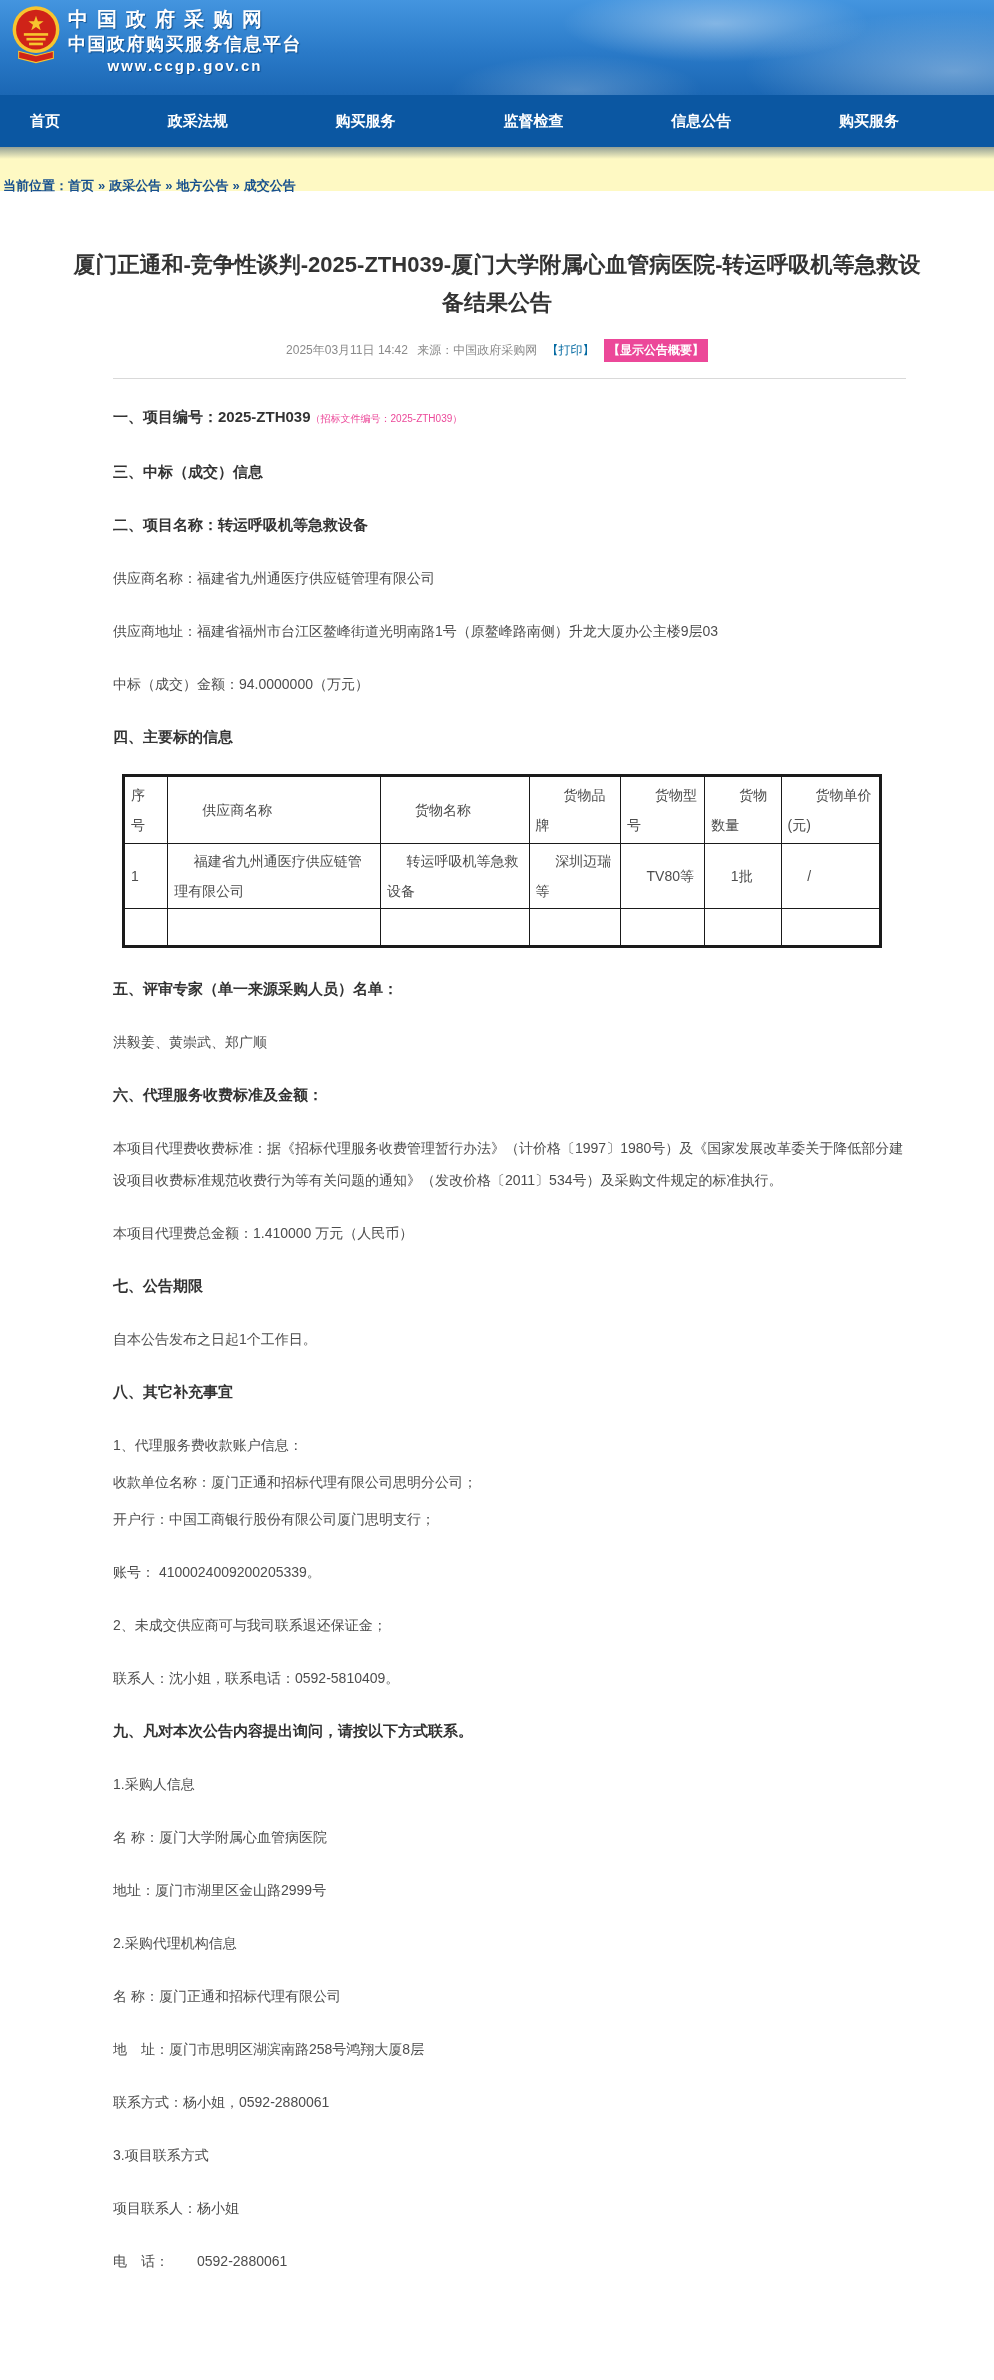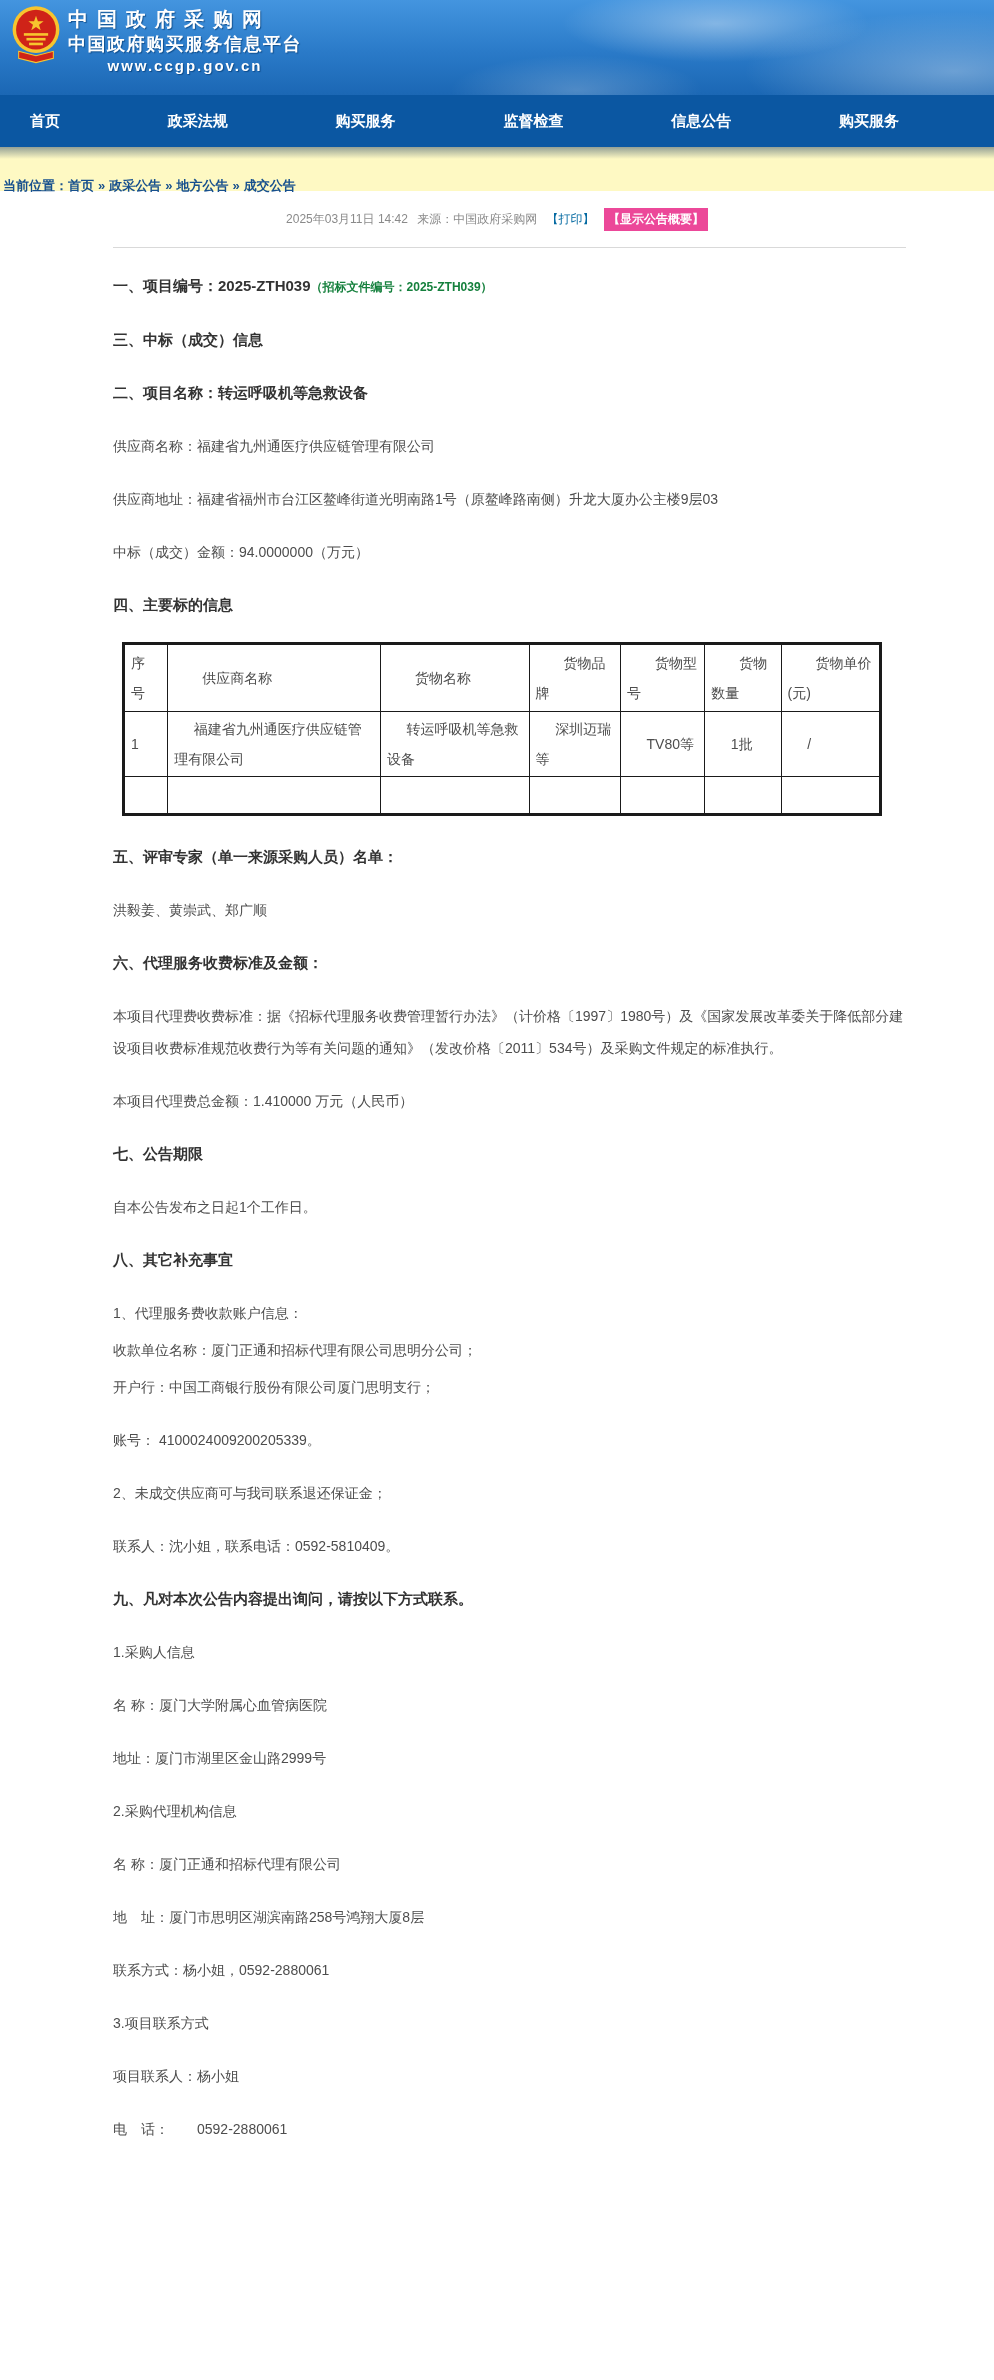--- a/index.html
+++ b/index.html
@@ -53,21 +53,21 @@
   .dateline span{ margin:0 3px; }
   .print-btn{ color:#0369a1; cursor:pointer; }
   .summary-btn{
     display:inline-block; background:#ec4899; color:#fff; padding:3px 4px;
     font-size:12px; font-weight:bold; margin-left:5px; cursor:pointer;
   }
   .divider{ border-top:1px solid #d9d9d9; margin:16px 88px 0 113px; height:0; }
   .body{ margin:0 88px 0 113px; padding-top:22px; font-size:14px; color:#4d4d4d; }
   .body p{ line-height:32px; margin:0 0 21px; }
   .body p.hd{ color:#333; font-weight:bold; font-size:15px; }
-  .body p.hd .rest{ font-weight:bold; color:#15803d; font-size:12px; }
+  .body p.hd .rest{ font-weight:normal; color:#ec4899; font-size:10px; }
   .body p.tight{ margin-bottom:5px; }
   .body p.med{ }
   
   table.items{
     table-layout:fixed; width:760px; margin:4px 0 25px 9px;
     border-collapse:collapse; border:3px solid #1a1a1a;
     font-size:14px; color:#4d4d4d;
   }
   table.items th, table.items td{
     border:1px solid #1a1a1a; vertical-align:middle;
@@ -109,20 +109,21 @@
   <a>监督检查</a>
   <a>信息公告</a>
   <a>购买服务</a>
 </nav>
 
 <div class="crumbbar">
   <span>当前位置：</span><a>首页</a><span class="crumb-sep">»</span><a>政采公告</a><span class="crumb-sep">»</span><a>地方公告</a><span class="crumb-sep">»</span><a>成交公告</a>
 </div>
 
 <main>
+  <h1 class="art-title">厦门正通和-竞争性谈判-2025-ZTH039-厦门大学附属心血管病医院-转运呼吸机等急救设备结果公告</h1>
 
   <div class="dateline">
     <span>2025年03月11日 14:42</span>
     <span>来源：中国政府采购网</span>
     <span class="print-btn">【打印】</span>
     <span class="summary-btn">【显示公告概要】</span>
   </div>
 
   <div class="divider"></div>
 

